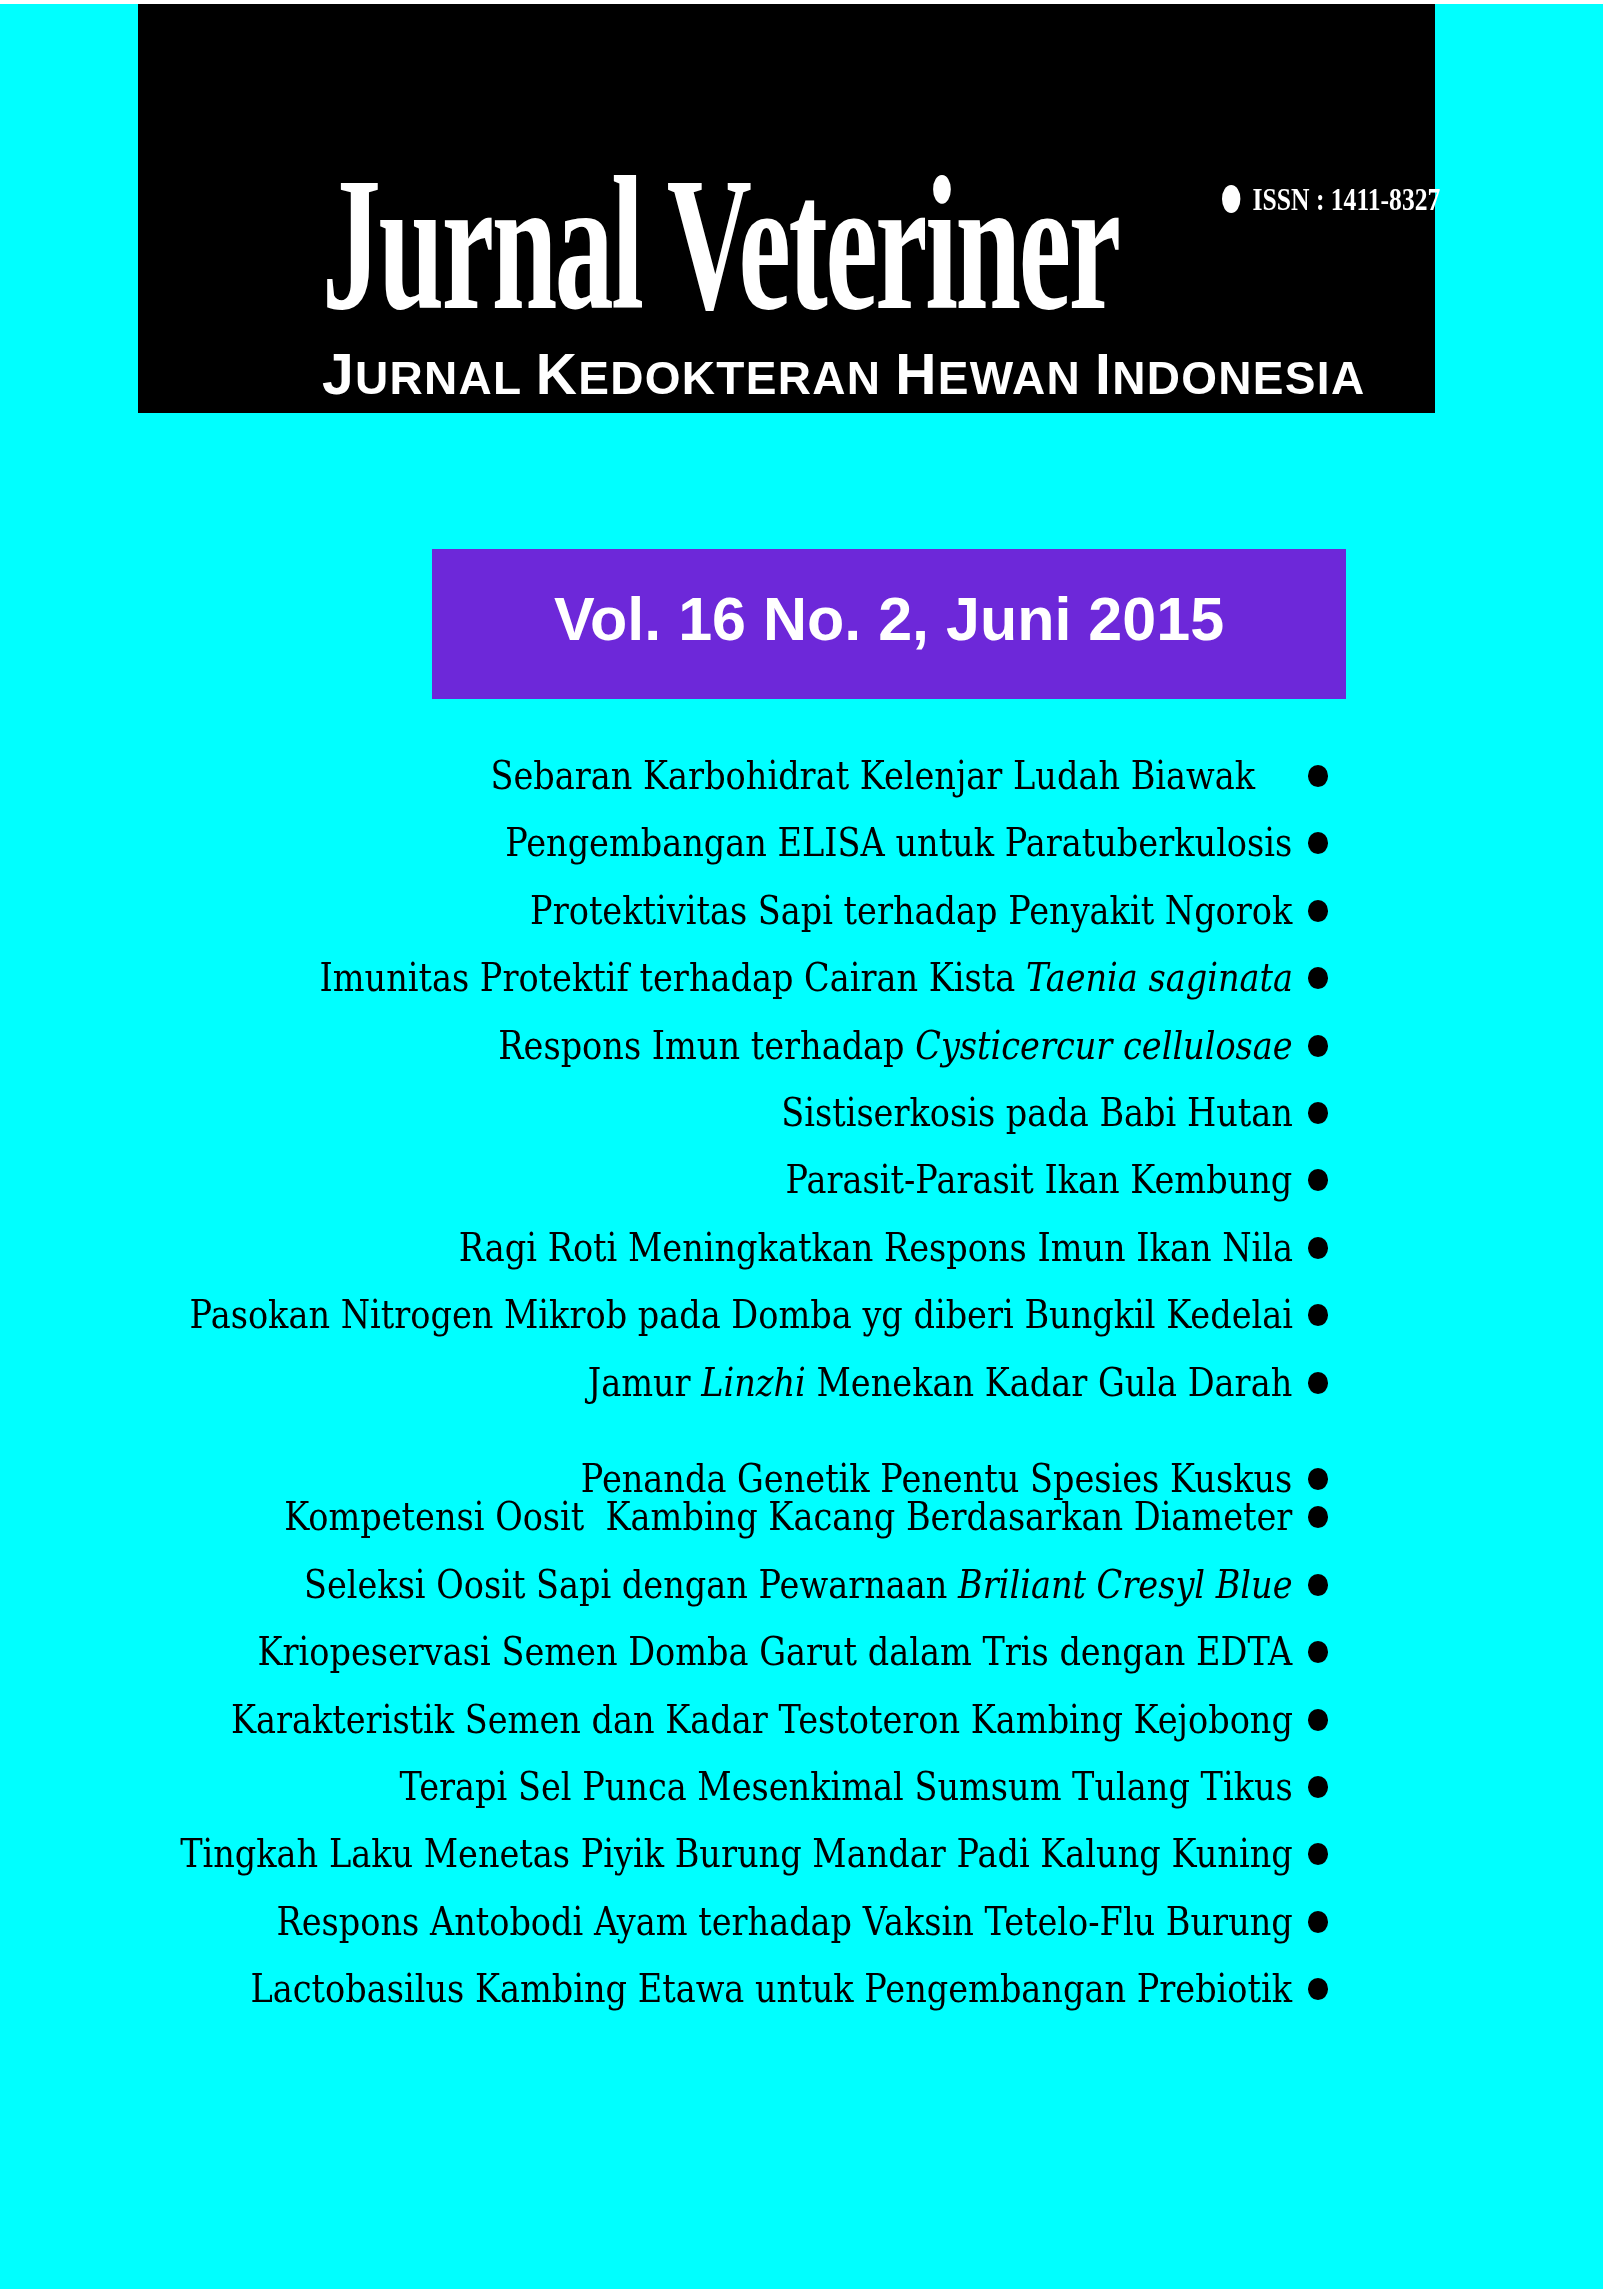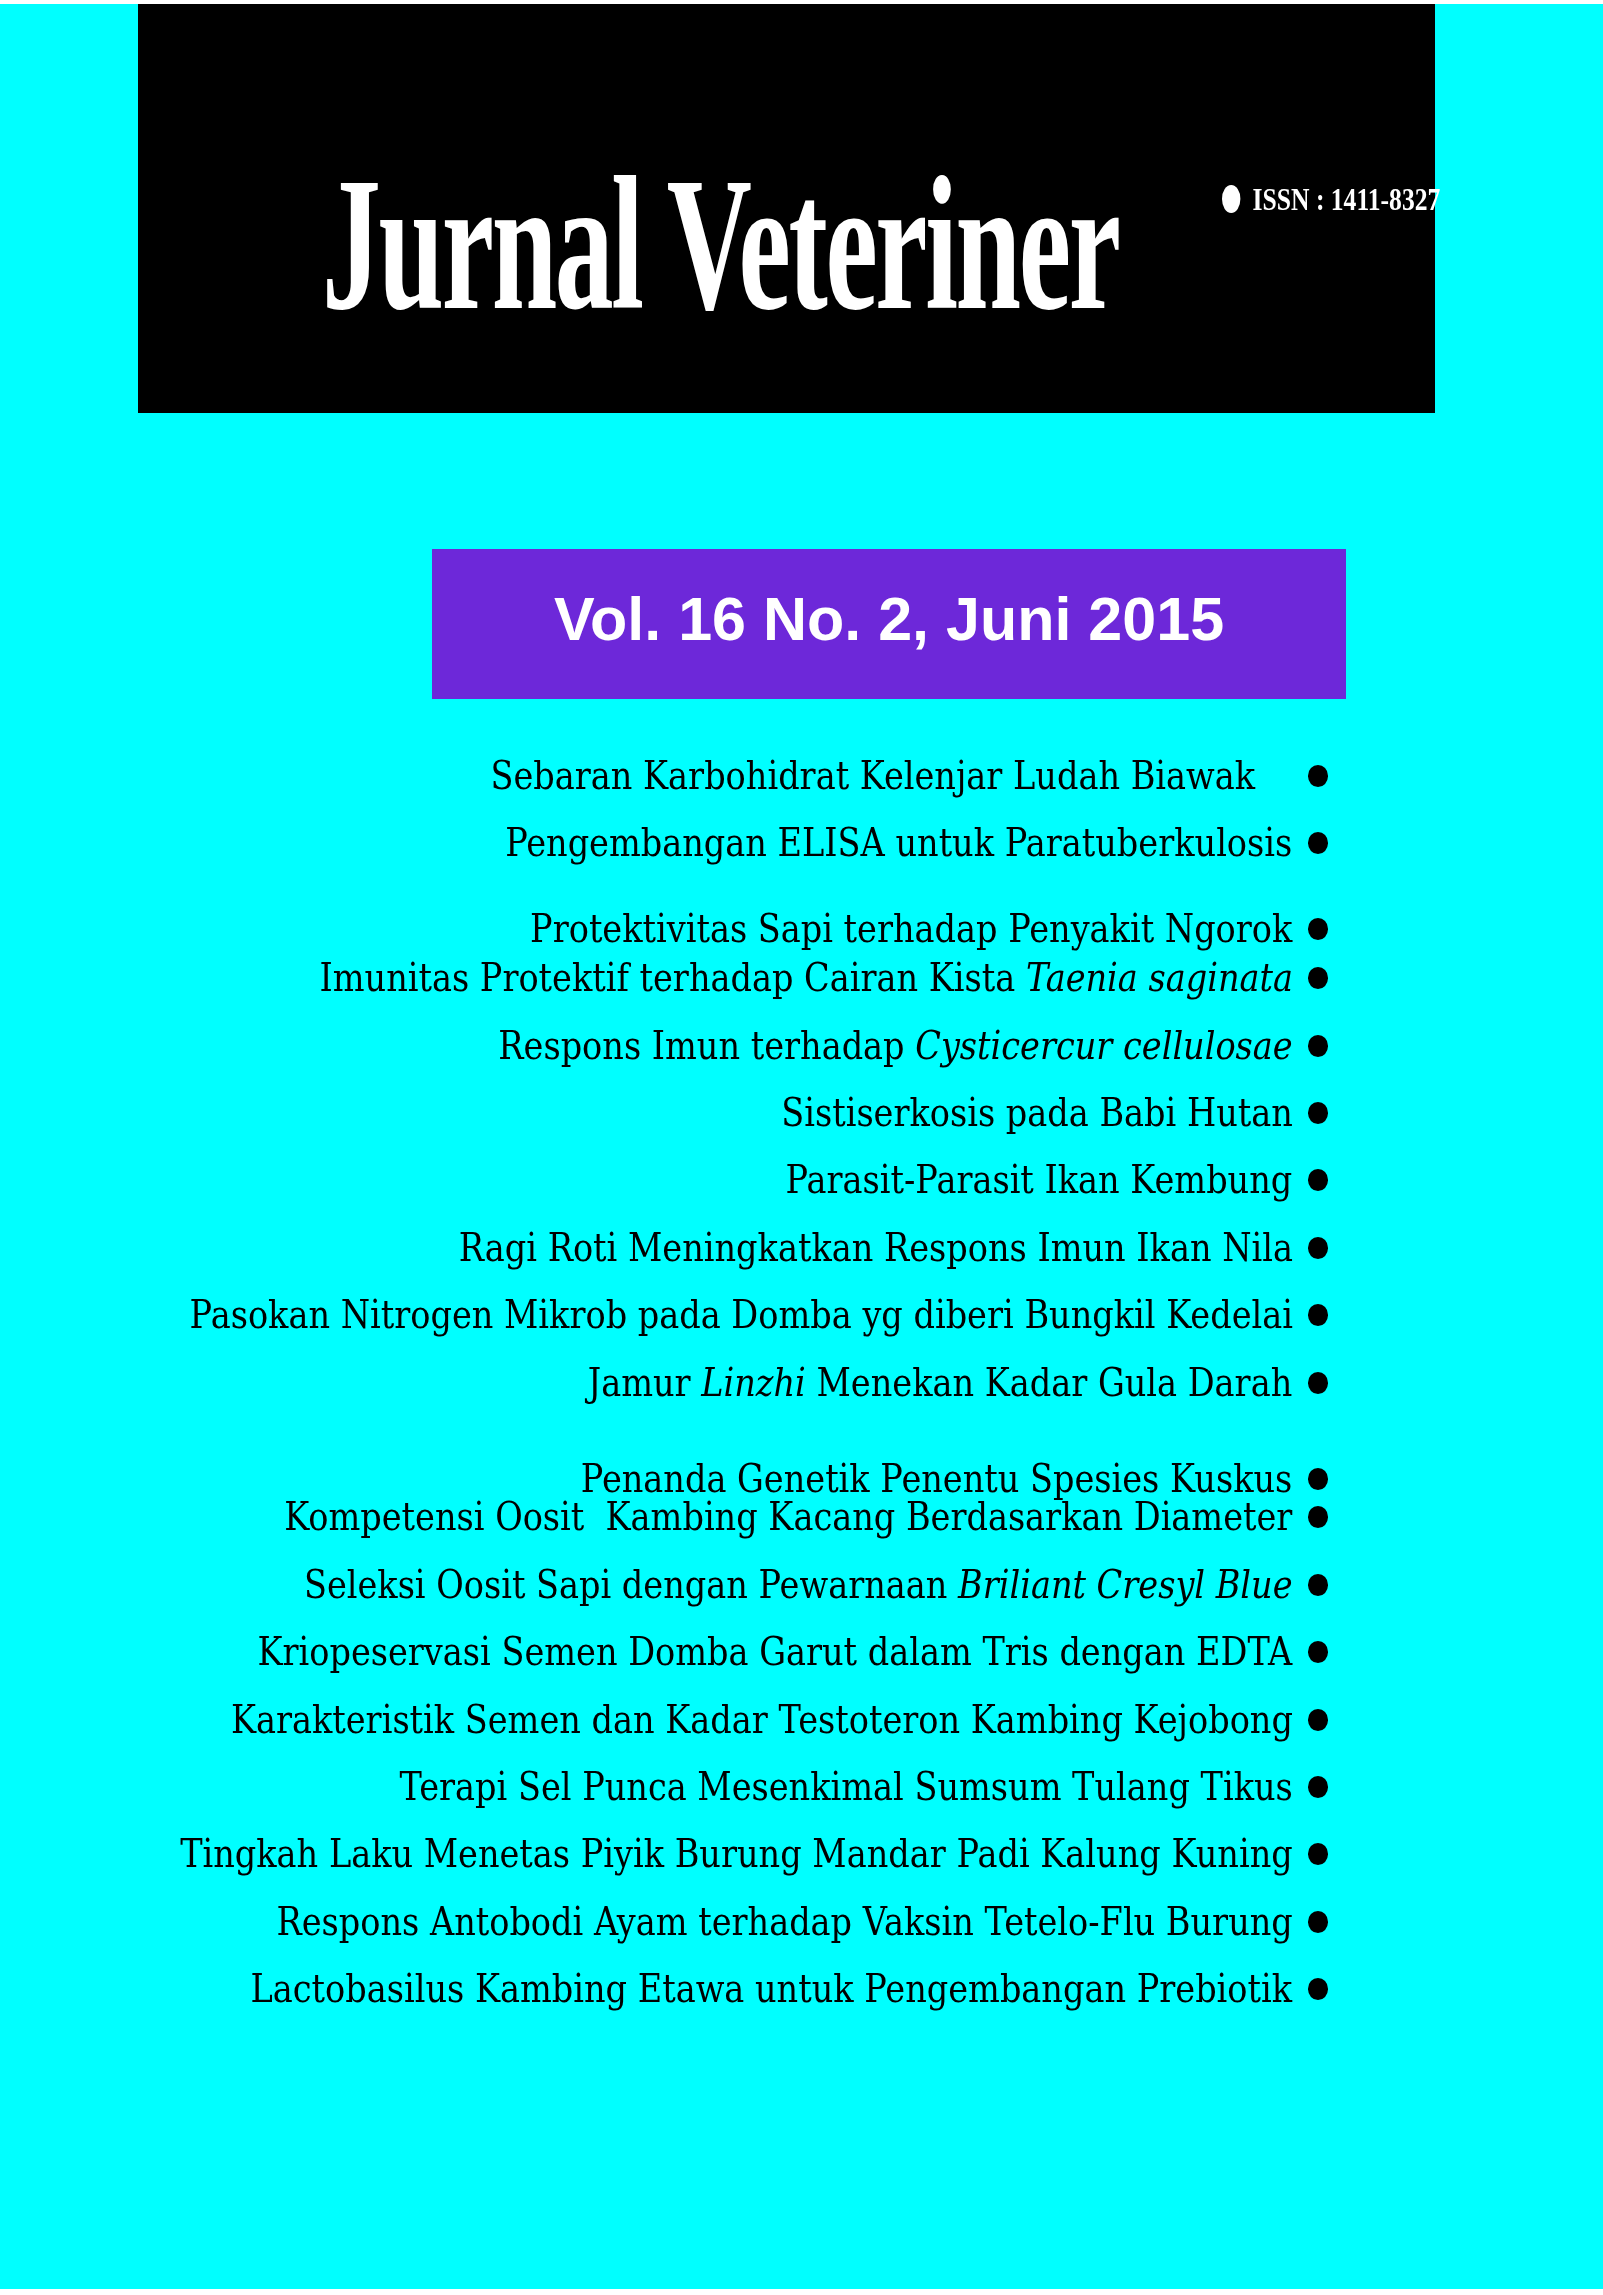--- a/index.html
+++ b/index.html
@@ -103,36 +103,39 @@
 <body>
 
 <div class="page">
 
   <div class="banner">
     <div class="issn">
       <span class="issn-dot"></span>
       <span>ISSN : 1411-8327</span>
     </div>
     <div class="title">Jurnal Veteriner</div>
+    <div class="subtitle">
+      <span class="big">J</span><span>URNAL </span><span class="big">K</span><span>EDOKTERAN </span><span class="big">H</span><span>EWAN </span><span class="big">I</span><span>NDONESIA</span>
+    </div>
   </div>
 
   <div class="volbox">
     <div class="voltext">Vol. 16 No. 2, Juni 2015</div>
   </div>
 
   <ul class="articles" id="articles">
       <li class="article" style="top: 0px; gap: 37px;">
         <span class="article-text"><span style="white-space: pre;">Sebaran Karbohidrat Kelenjar Ludah Biawak</span><i style="white-space: pre;"></i><span style="white-space: pre;"></span></span>
         <span class="bullet"></span>
       </li>
       <li class="article" style="top: 67px;">
         <span class="article-text"><span style="white-space: pre;">Pengembangan ELISA untuk Paratuberkulosis</span><i style="white-space: pre;"></i><span style="white-space: pre;"></span></span>
         <span class="bullet"></span>
       </li>
-      <li class="article" style="top: 153px;">
+      <li class="article" style="top: 135px;">
         <span class="article-text"><span style="white-space: pre;">Protektivitas Sapi terhadap Penyakit Ngorok</span><i style="white-space: pre;"></i><span style="white-space: pre;"></span></span>
         <span class="bullet"></span>
       </li>
       <li class="article" style="top: 202px;">
         <span class="article-text"><span style="white-space: pre;">Imunitas Protektif terhadap Cairan Kista </span><i style="white-space: pre;">Taenia saginata</i><span style="white-space: pre;"></span></span>
         <span class="bullet"></span>
       </li>
       <li class="article" style="top: 270px;">
         <span class="article-text"><span style="white-space: pre;">Respons Imun terhadap </span><i style="white-space: pre;">Cysticercur cellulosae</i><span style="white-space: pre;"></span></span>
         <span class="bullet"></span>

